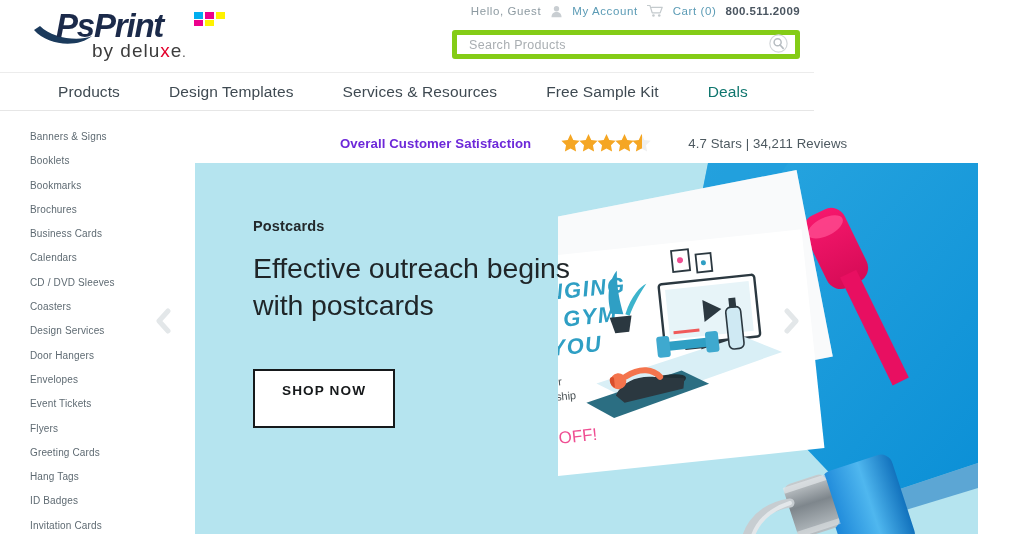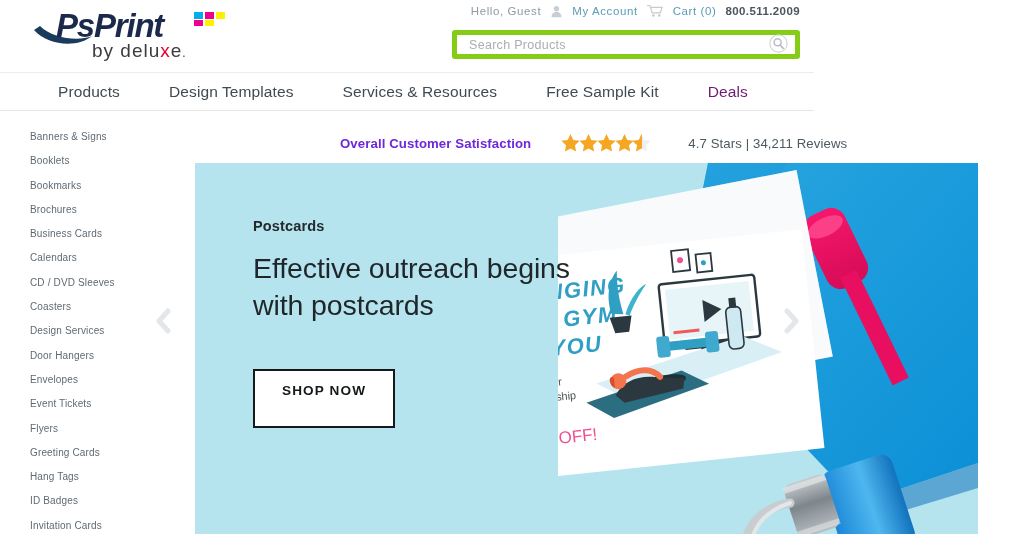--- a/index.html
+++ b/index.html
@@ -113,21 +113,21 @@
     justify-content: space-between;
   }
   .nav-item {
     font-size: 15.5px;
     color: #3f4a52;
     text-decoration: none;
     letter-spacing: .1px;
     cursor: pointer;
     white-space: nowrap;
   }
-  .nav-item.deals { color: #701a75; }
+  .nav-item.deals { color: #0f766e; }
 
   
   .body-area {
     position: relative;
     height: 423px;
     background: #fff;
   }
 
   
   .sidebar {

